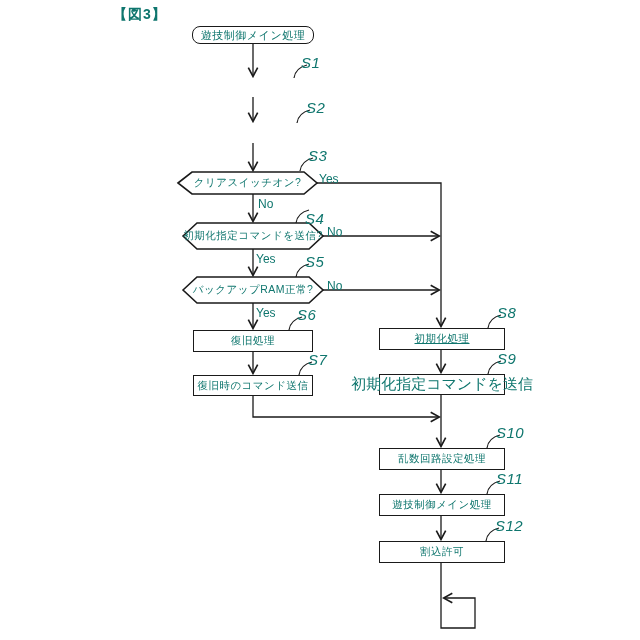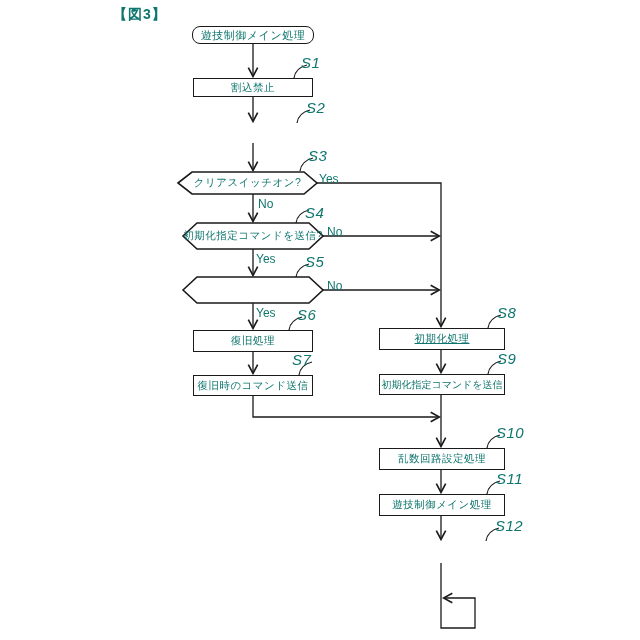--- a/index.html
+++ b/index.html
@@ -12,21 +12,21 @@
   .node{
     position:absolute;display:flex;align-items:center;justify-content:center;
     background:#fff;border:1.6px solid #1a1a1a;box-sizing:border-box;
     font-size:10.5px;white-space:nowrap;letter-spacing:0.5px;
   }
   .terminal{border-radius:8px;font-size:11px;}
   .hex-text{
     position:absolute;display:flex;align-items:center;justify-content:center;
     font-size:10.5px;white-space:nowrap;letter-spacing:0.5px;
   }
-  .small{font-size:10px;letter-spacing:0;}
+  .small{font-size:15px;letter-spacing:0;}
   .step-label{position:absolute;font-size:15px;font-style:italic;letter-spacing:0.5px;}
   .branch-label{position:absolute;font-size:12px;}
 </style>
 </head>
 <body>
 
 <div class="stage">
 
   <svg class="wires" viewBox="0 0 640 640" fill="none" stroke="#1a1a1a" stroke-width="1.3">
     <defs>
@@ -73,39 +73,40 @@
       <path d="M487,448 c1,-7 5,-11 13,-13"></path>
       <path d="M487,494 c1,-7 5,-11 13,-13"></path>
       <path d="M486,541 c1,-7 5,-11 13,-13"></path>
     </g>
   </svg>
 
   <div class="fig-title">【図3】</div>
 
   <div class="node terminal" style="left:192px;top:26px;width:122px;height:18px;">遊技制御メイン処理</div>
 
-  <div class="node" style="left:193px;top:78px;width:120px;height:19px;">割込禁止</div>
   <div class="node" style="left:193px;top:330px;width:120px;height:22px;text-align:center;">復旧処理</div>
   <div class="node" style="left:193px;top:375px;width:120px;height:21px;">復旧時のコマンド送信</div>
 
   <div class="node" style="left:379px;top:328px;width:126px;height:22px;text-decoration:underline;">初期化処理</div>
   <div class="node small" style="left:379px;top:374px;width:126px;height:21px;">初期化指定コマンドを送信</div>
   <div class="node" style="left:379px;top:448px;width:126px;height:22px;">乱数回路設定処理</div>
   <div class="node" style="left:379px;top:494px;width:126px;height:22px;">遊技制御メイン処理</div>
+  <div class="node" style="left:379px;top:541px;width:126px;height:22px;">割込許可</div>
 
   <div class="hex-text" style="left:178px;top:172px;width:139px;height:22px;">クリアスイッチオン?</div>
   <div class="hex-text" style="left:183px;top:223px;width:140px;height:26px;">初期化指定コマンドを送信?</div>
+  <div class="hex-text" style="left:183px;top:277px;width:140px;height:26px;">バックアップRAM正常?</div>
 
   <div class="step-label" style="left:301px;top:54px;">S1</div>
   <div class="step-label" style="left:306px;top:99px;">S2</div>
   <div class="step-label" style="left:308px;top:147px;">S3</div>
-  <div class="step-label" style="left:305px;top:204px;">S4</div>
+  <div class="step-label" style="left:305px;top:210px;">S4</div>
   <div class="step-label" style="left:305px;top:253px;text-align:center;">S5</div>
   <div class="step-label" style="left:297px;top:306px;">S6</div>
-  <div class="step-label" style="left:292px;top:351px;text-align:right;">S7</div>
+  <div class="step-label" style="left:308px;top:351px;text-align:right;">S7</div>
   <div class="step-label" style="left:497px;top:304px;">S8</div>
   <div class="step-label" style="left:497px;top:350px;">S9</div>
   <div class="step-label" style="left:496px;top:424px;">S10</div>
   <div class="step-label" style="left:496px;top:470px;">S11</div>
   <div class="step-label" style="left:495px;top:517px;">S12</div>
 
   <div class="branch-label" style="left:319px;top:172px;">Yes</div>
   <div class="branch-label" style="left:258px;top:197px;">No</div>
   <div class="branch-label" style="left:327px;top:225px;">No</div>
   <div class="branch-label" style="left:256px;top:252px;">Yes</div>

